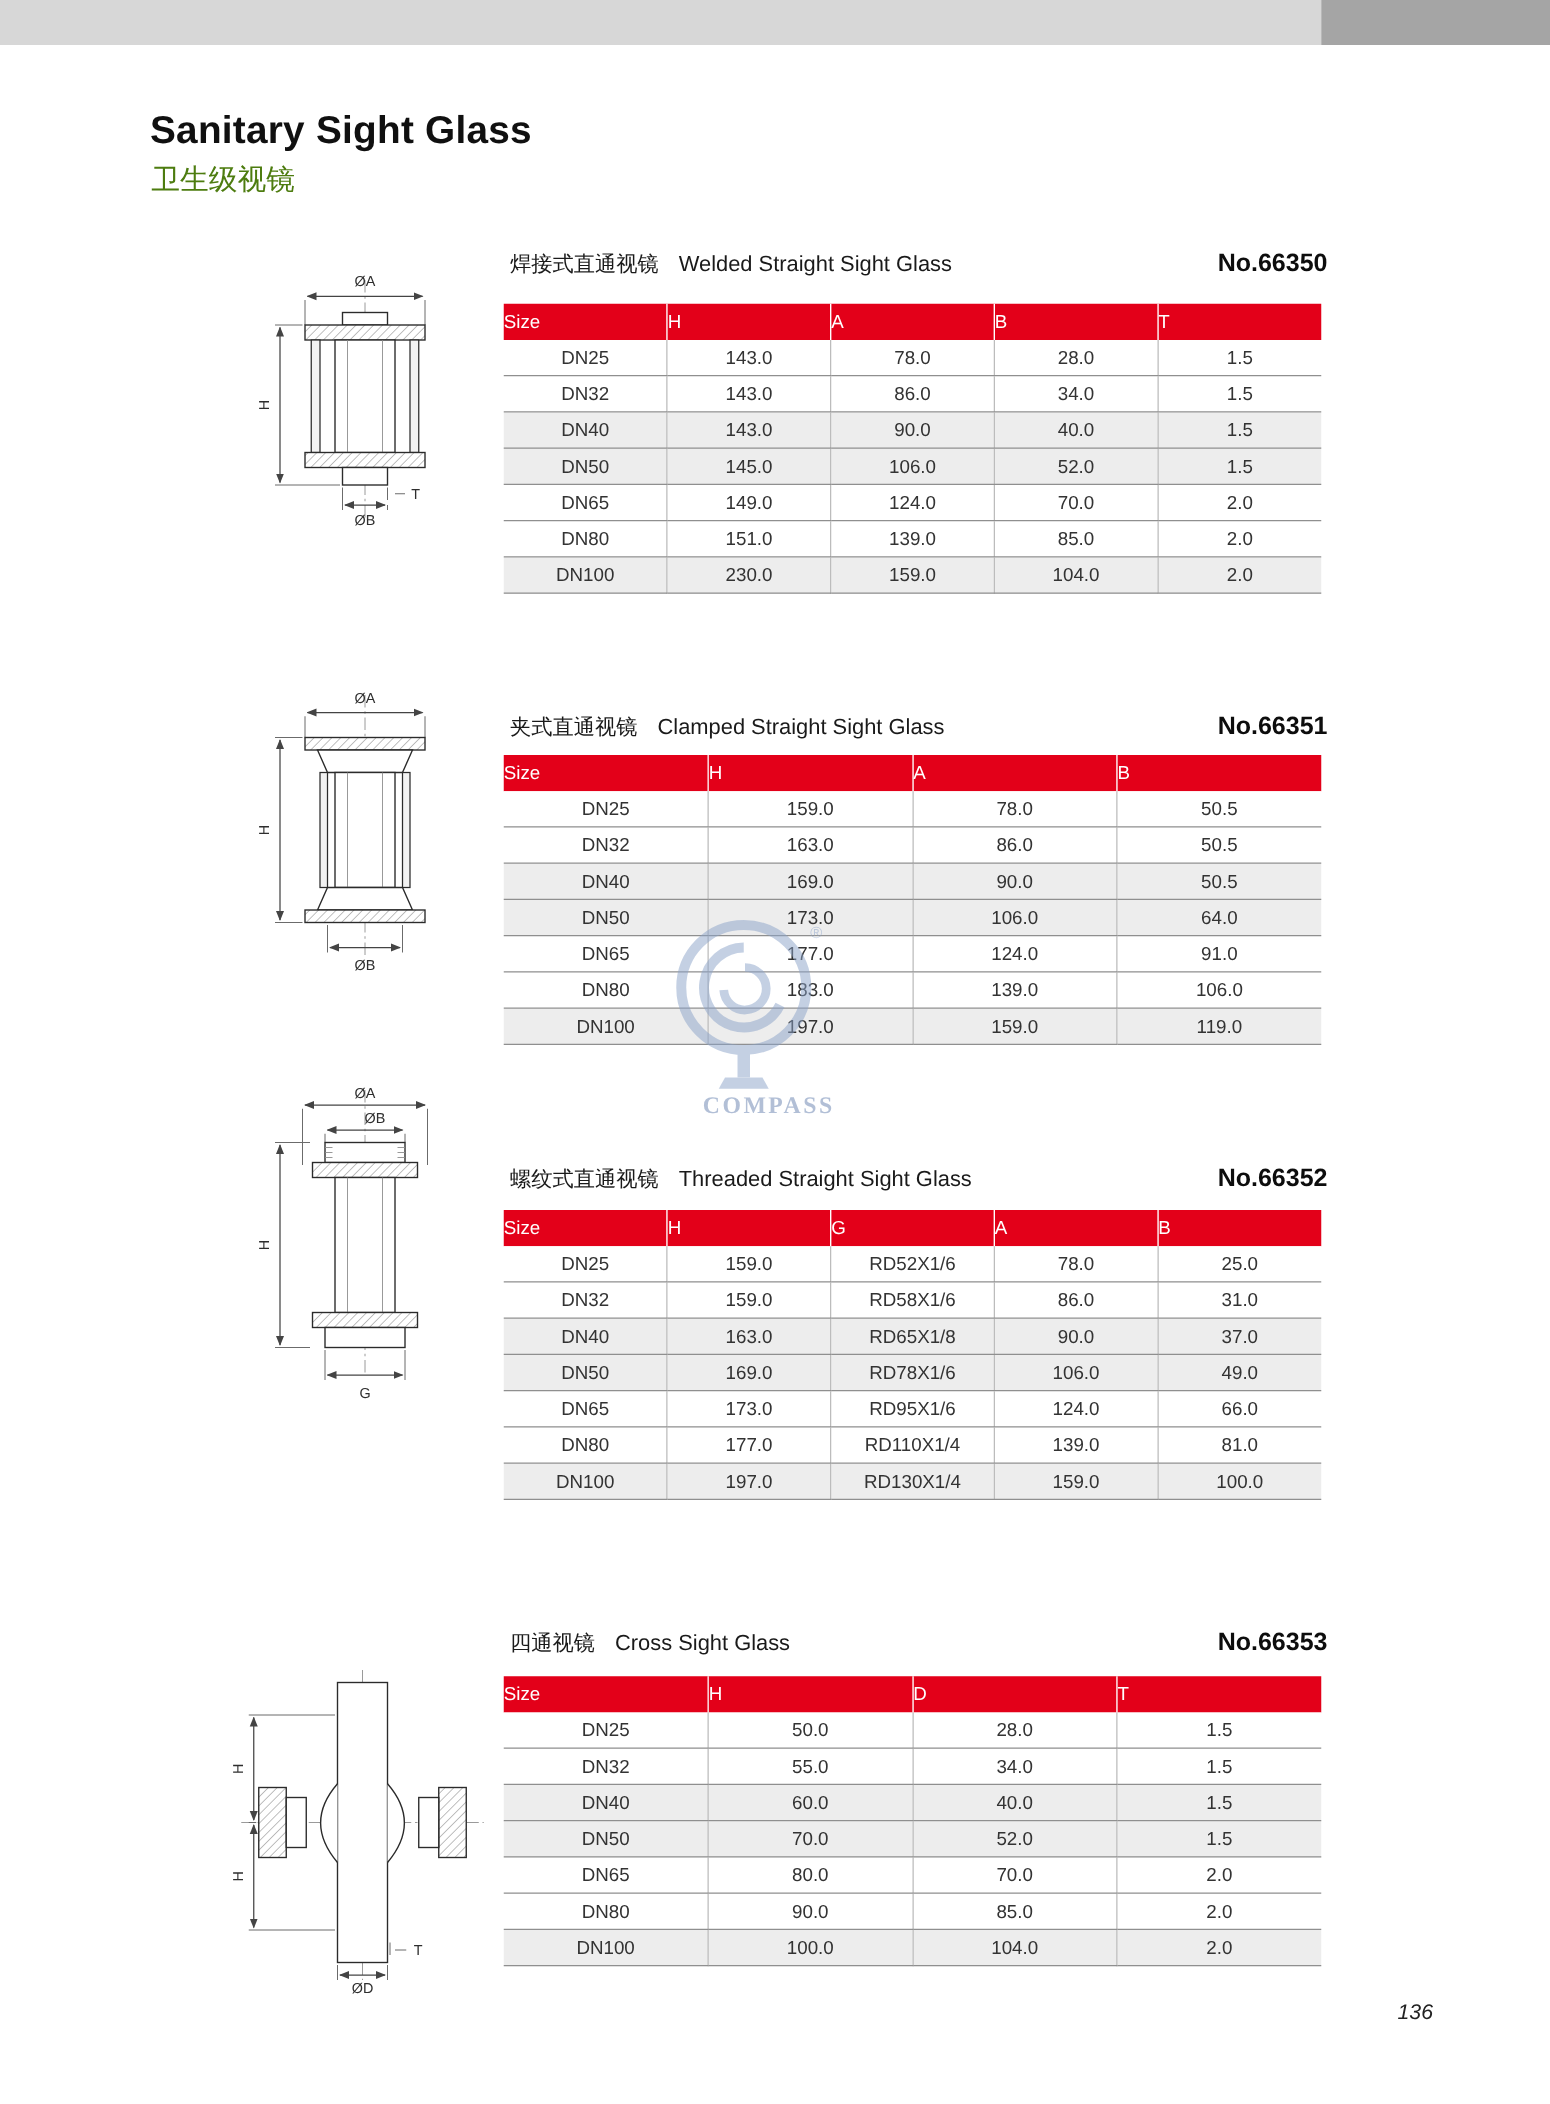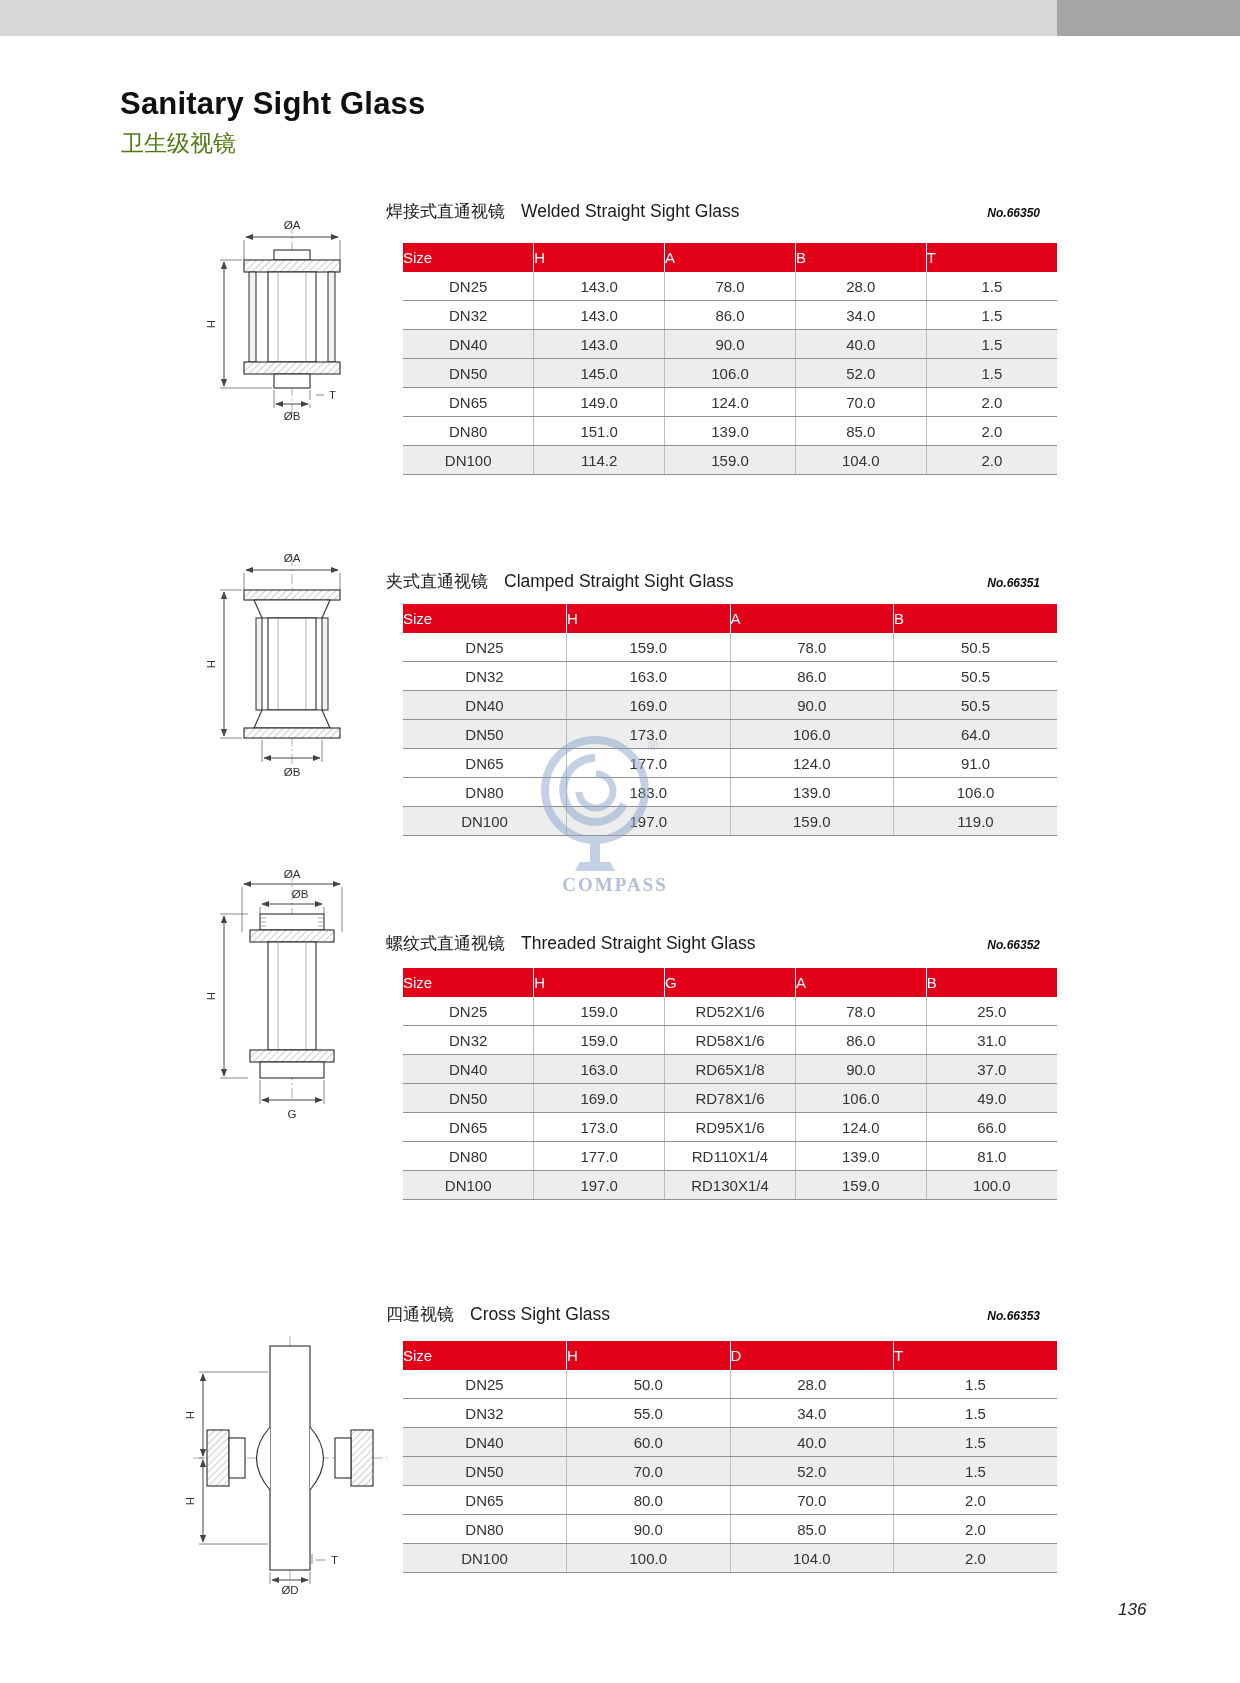--- a/index.html
+++ b/index.html
@@ -10,24 +10,24 @@
   }
   
   .topbar{position:absolute;top:0;left:0;width:1057px;height:36px;background:#d7d7d7;}
   .topbar-right{position:absolute;top:0;left:1057px;width:183px;height:36px;background:#a5a5a5;}
 
   
   .doc-title{position:absolute;left:120px;top:86px;font-size:31px;font-weight:bold;color:#101010;letter-spacing:.2px;}
   .doc-subtitle{position:absolute;left:121px;top:128px;font-size:23px;color:#4d7c0f;}
 
   
-  .sec-title{position:absolute;left:386px;width:654px;display:flex;align-items:baseline;}
+  .sec-title{position:absolute;left:408px;width:654px;display:flex;align-items:baseline;}
   .sec-title .zh{font-size:17px;color:#1a1a1a;}
   .sec-title .en{font-size:17.5px;color:#1a1a1a;margin-left:16px;}
-  .sec-title .no{margin-left:auto;font-size:12px;font-weight:bold;color:#0d0d0d;font-style:italic;}
+  .sec-title .no{margin-left:auto;font-size:20px;font-weight:bold;color:#0d0d0d;}
 
   
   table.spec{position:absolute;left:403px;width:654px;border-collapse:collapse;table-layout:fixed;}
   table.spec th{
     background:var(--accent,#e30019);color:#fff;font-weight:normal;font-size:15px;
     height:29px;padding:0;text-align:left;border-right:1px solid #fff;
   }
   table.spec th:last-child{border-right:none;}
   table.spec td{
     height:28px;padding:0;text-align:center;font-size:15px;color:#333;
@@ -135,21 +135,21 @@
         </tr>
         <tr>
           <td>DN80</td>
           <td>151.0</td>
           <td>139.0</td>
           <td>85.0</td>
           <td>2.0</td>
         </tr>
         <tr class="shaded">
           <td>DN100</td>
-          <td>114.2</td>
+          <td>230.0</td>
           <td>159.0</td>
           <td>104.0</td>
           <td>2.0</td>
         </tr>
       </tbody>
     </table>
 
   <svg class="drawing" style="left:192px;top:218px" width="200" height="240" viewBox="0 0 200 240">
     <line class="cl" x1="100" y1="6" x2="100" y2="198"></line>
     <text class="dimtxt" x="100" y="11" text-anchor="middle">ØA</text>

